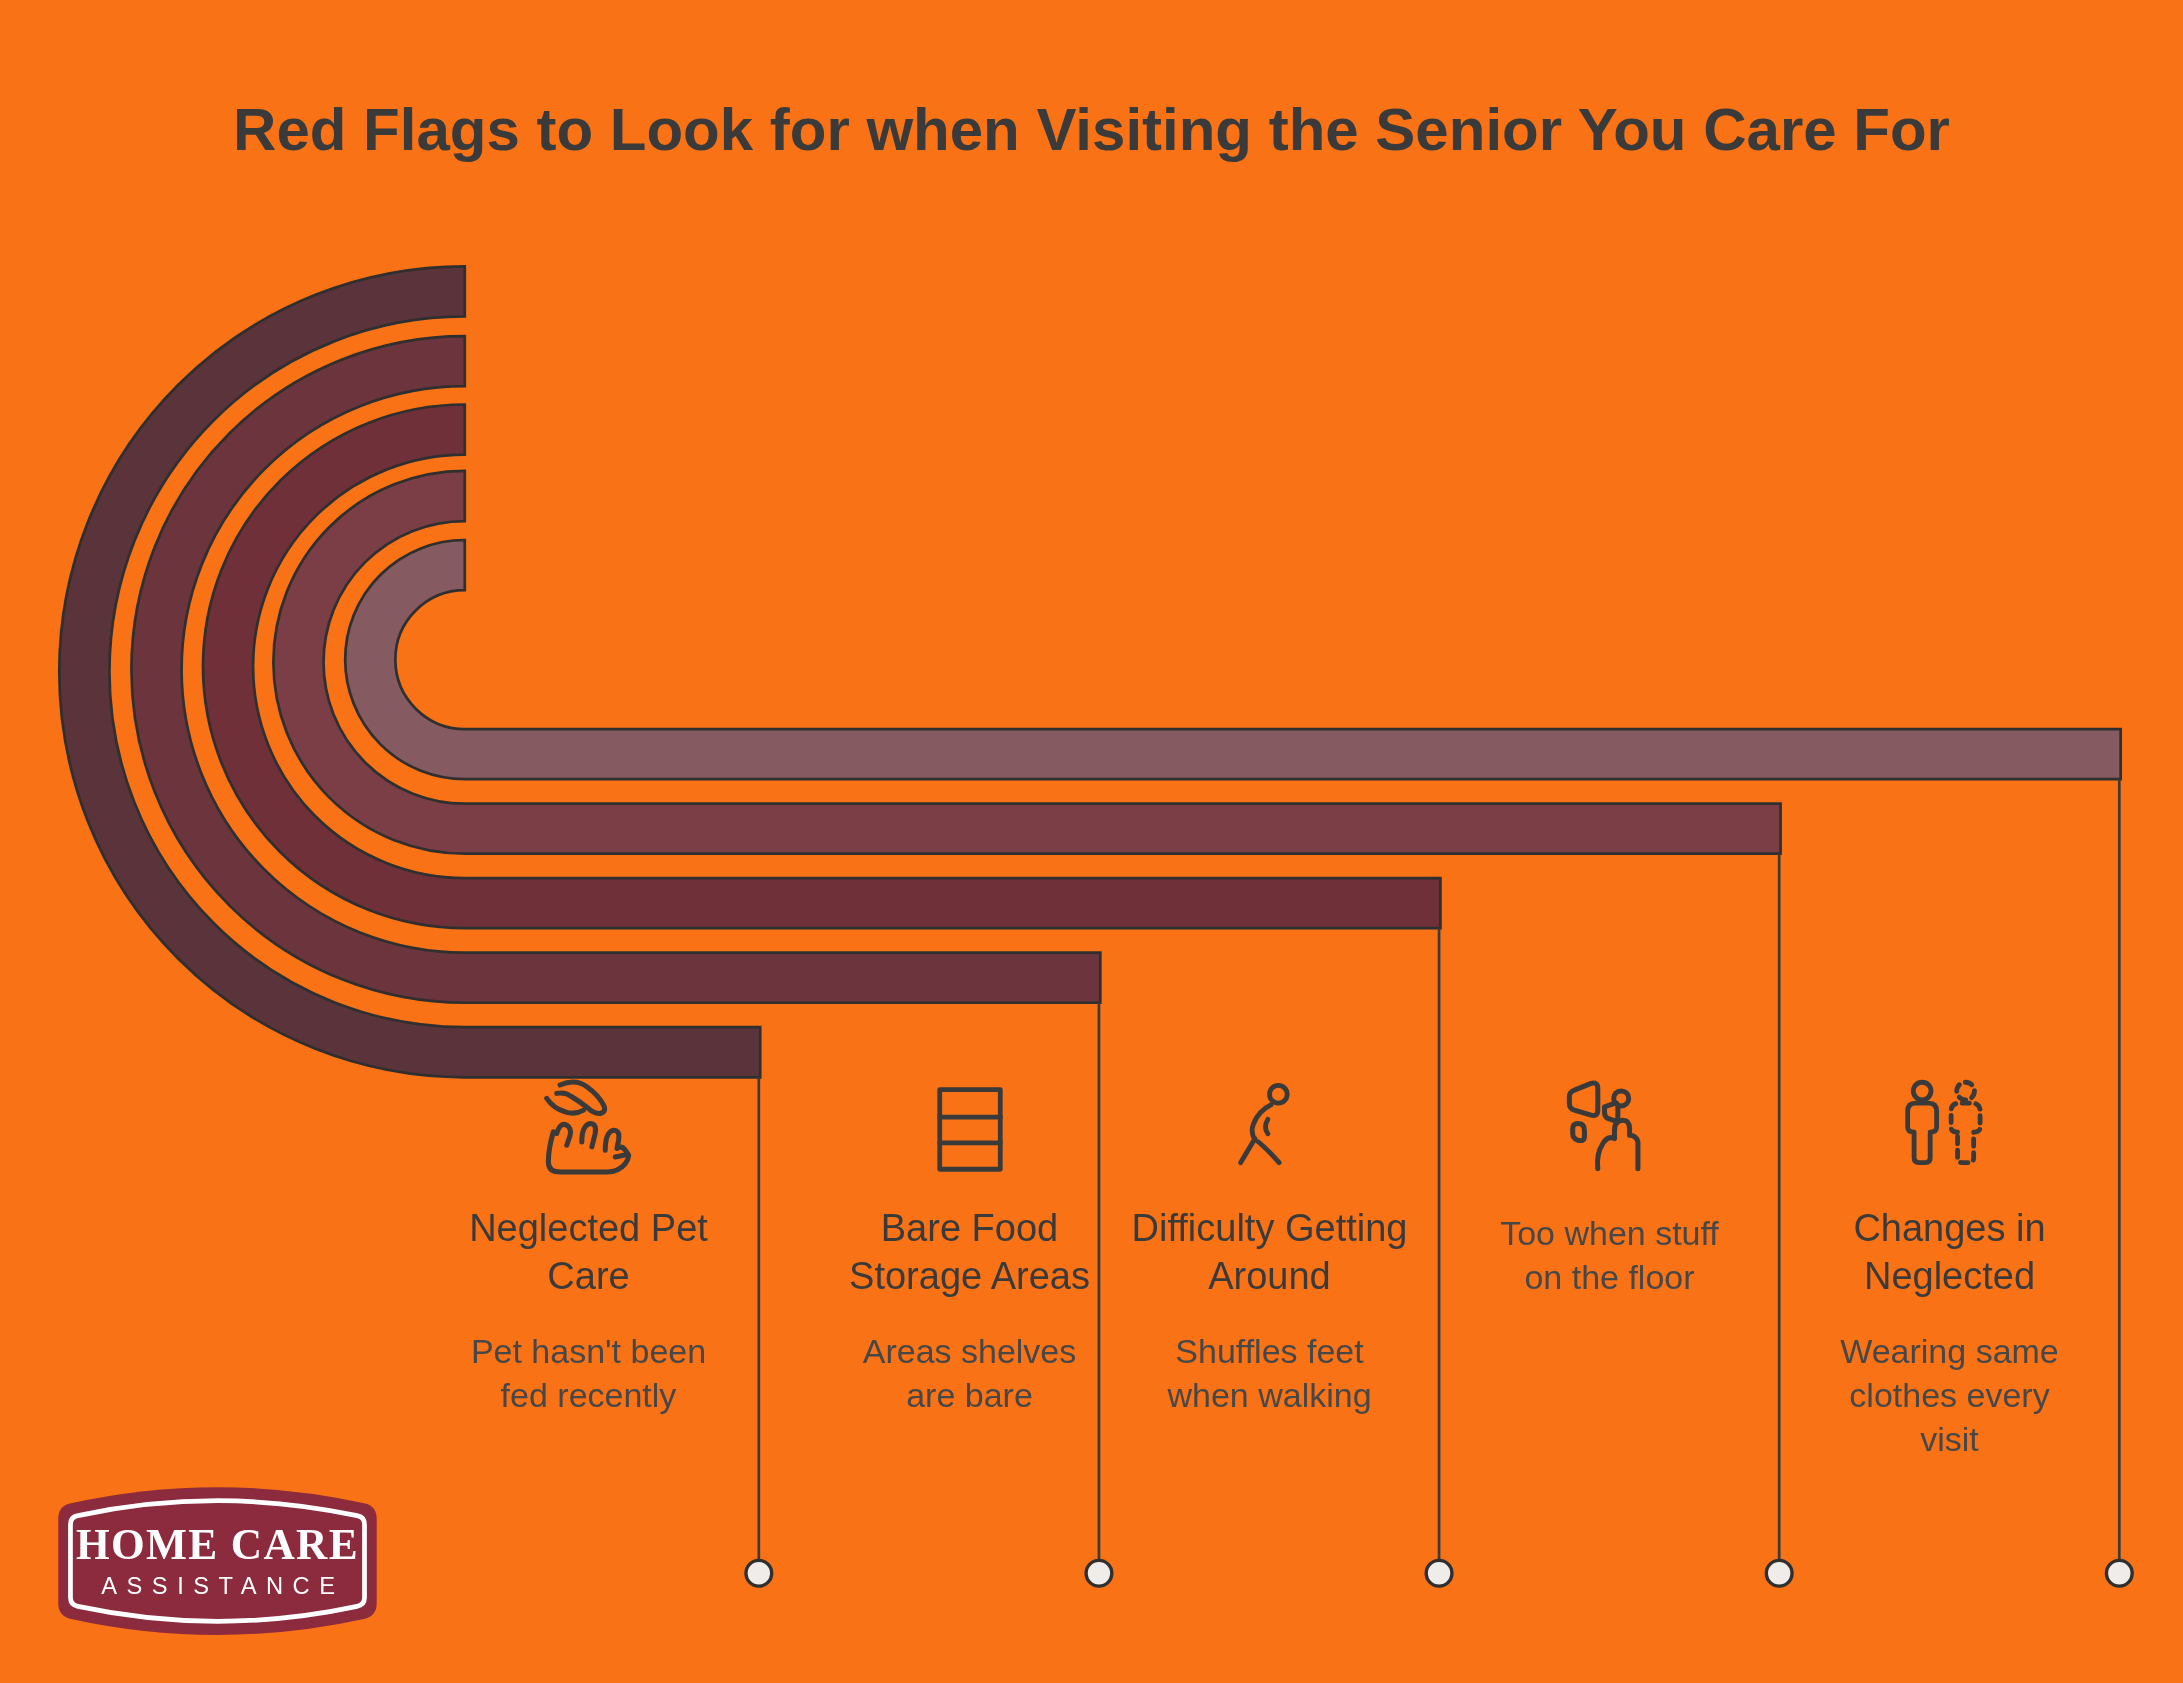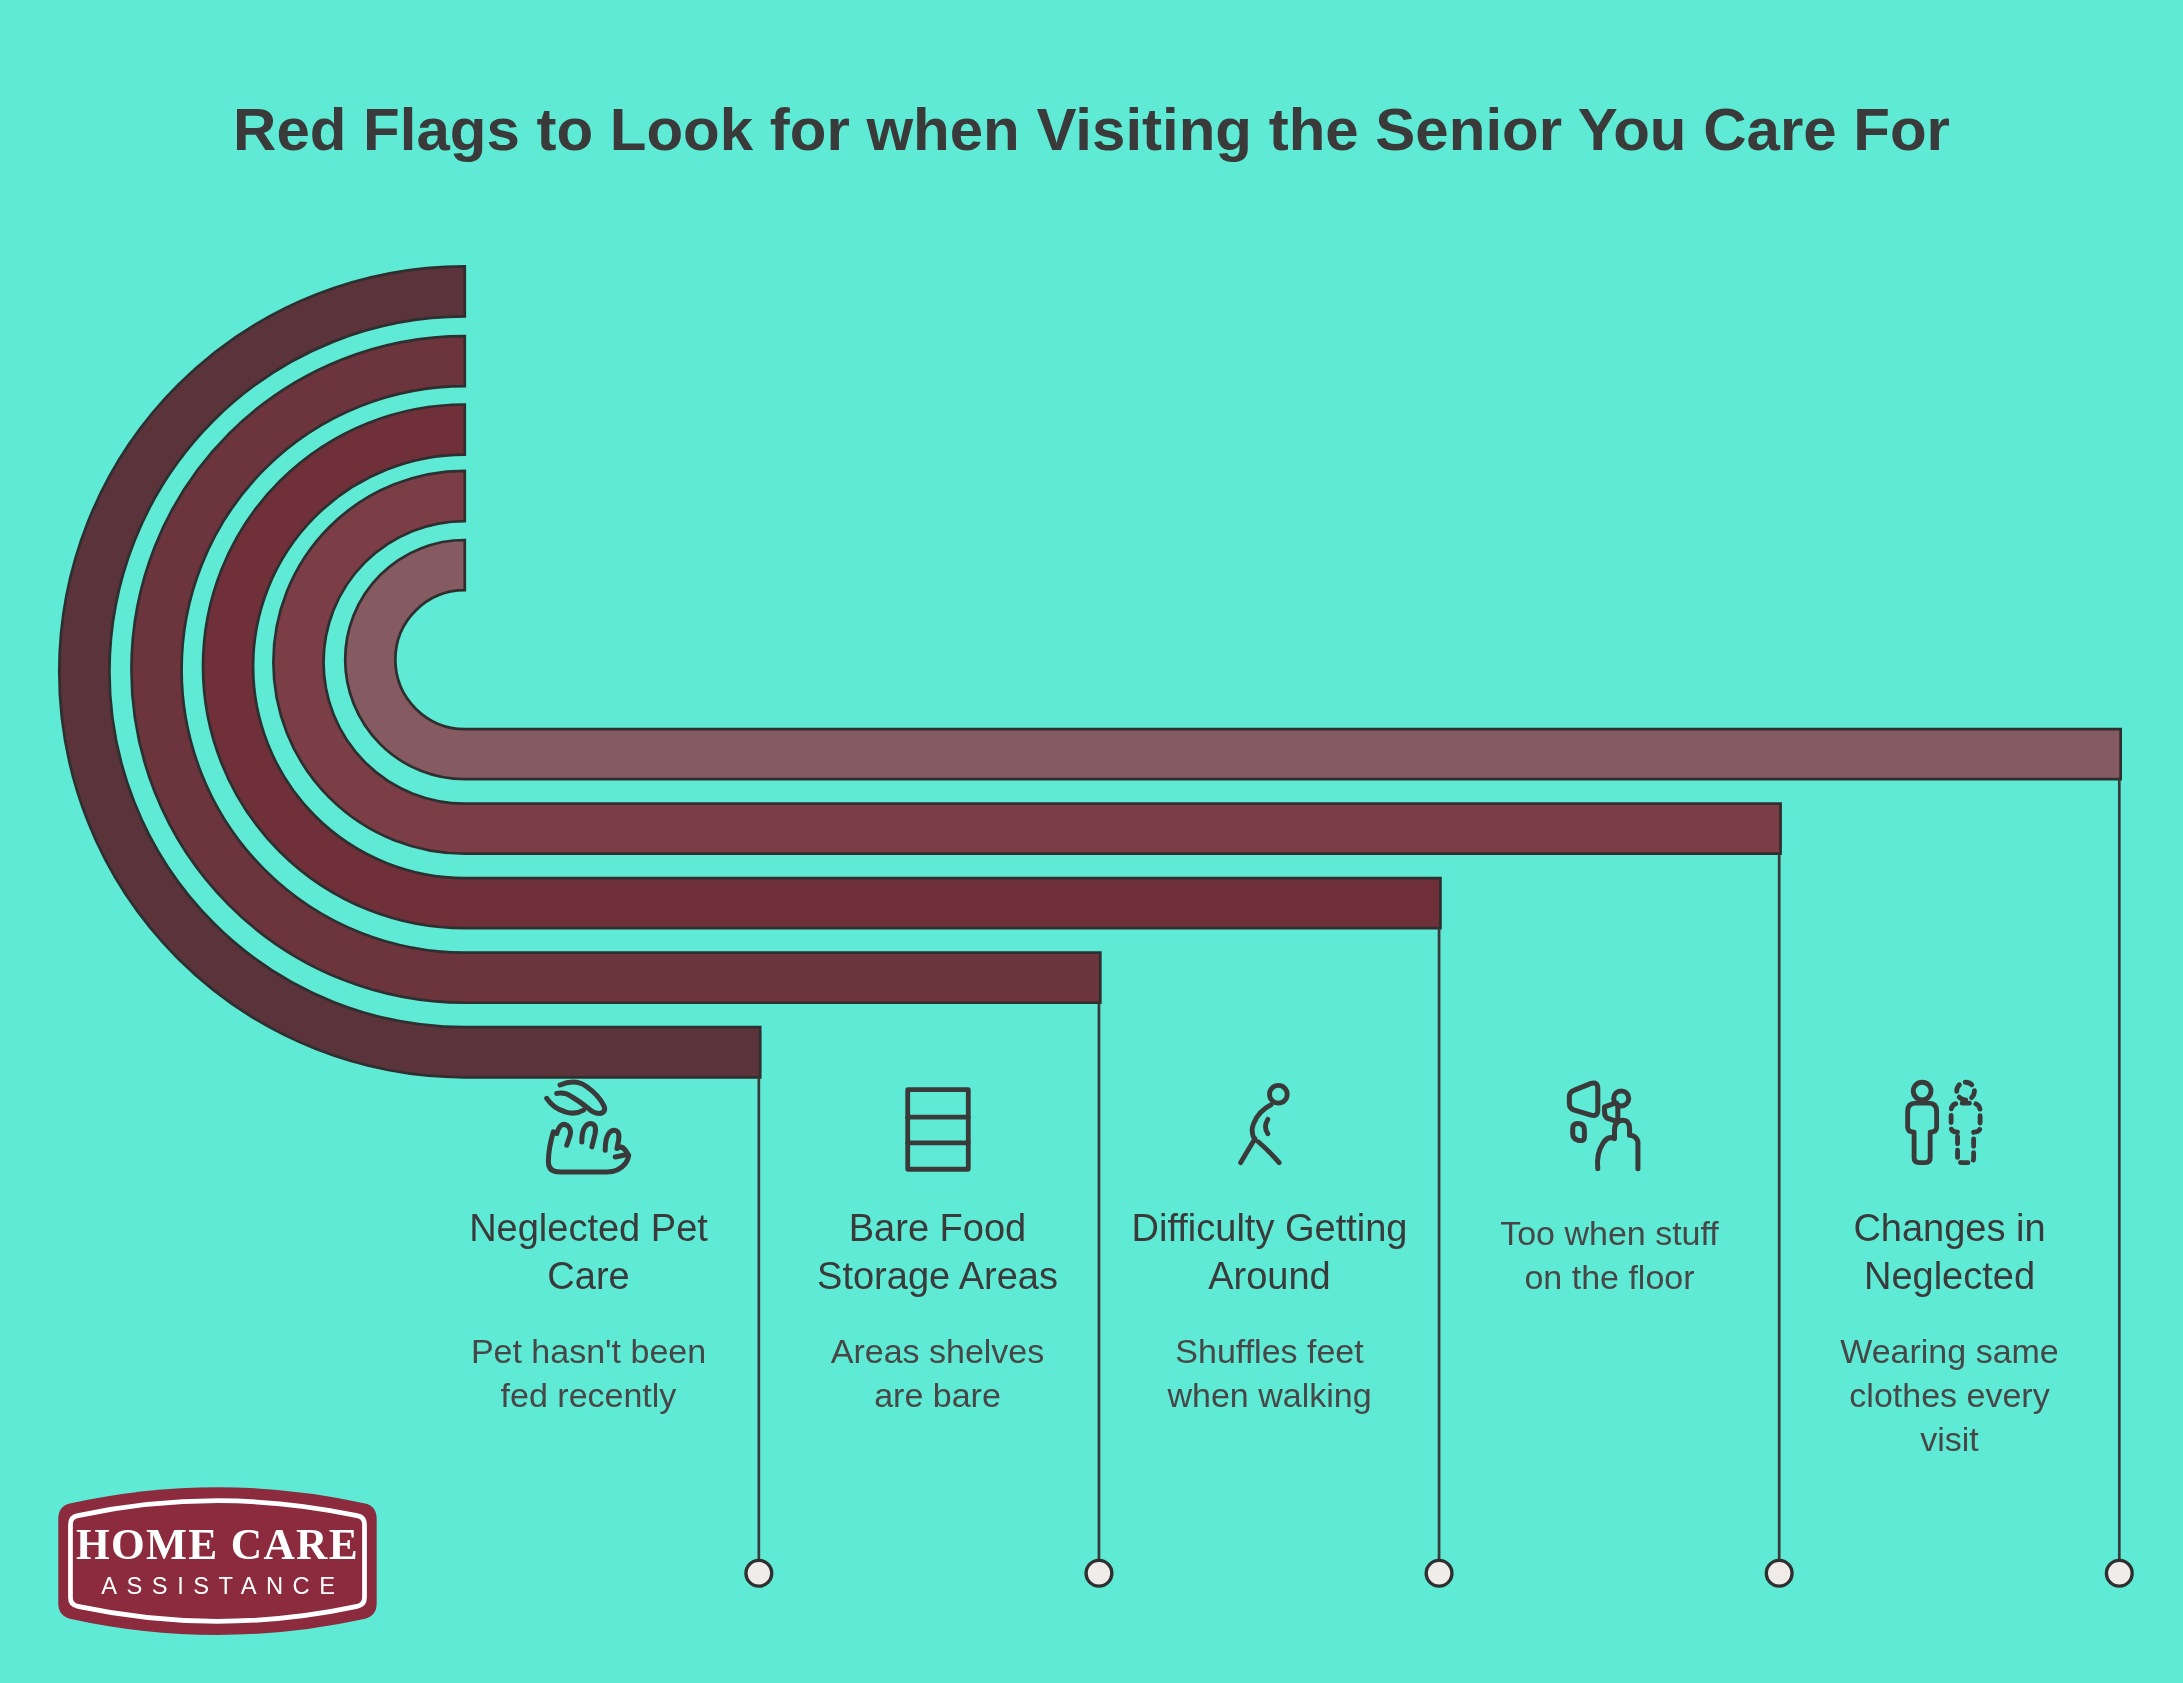--- a/index.html
+++ b/index.html
@@ -1,16 +1,16 @@
 <!DOCTYPE html>
 <html style="--ink: #3A3A3A;font-size:11px"><head>
 <meta charset="utf-8">
 <style>
   html,body{margin:0;padding:0;background:#fff;}
-  .page{position:relative;width:2183px;height:1683px;background:#5eead4;overflow:hidden;
+  .page{position:relative;width:2183px;height:1683px;background:#f97316;overflow:hidden;
         font-family:"Liberation Sans",sans-serif;color:var(--ink,#3A3A3A);}
   .page-title{position:absolute;top:95px;left:0;right:0;margin:0;text-align:center;
         font-size:60px;font-weight:bold;color:var(--ink,#3A3A3A);letter-spacing:0;}
   #diagram-svg{position:absolute;left:0;top:0;width:2183px;height:1683px;}
   .column{position:absolute;top:1065px;width:305px;text-align:center;}
   .icon-wrap{height:117px;display:flex;align-items:flex-end;justify-content:center;margin-bottom:23px;}
   .icon-svg{stroke:var(--ink,#3A3A3A);fill:none;stroke-width:3;stroke-linecap:round;stroke-linejoin:round;}
   .item-title{margin:0 auto;max-width:305px;font-size:38px;font-weight:normal;line-height:1.25;color:var(--ink,#3A3A3A);}
   .item-desc{margin:28.5px auto 0;max-width:259px;font-size:34px;line-height:1.3;color:#474747;text-align:center;}
   .brand-serif{font-family:"Liberation Serif",serif;font-weight:bold;}
@@ -58,21 +58,21 @@
         <path d="M11 34 Q8 44 8 52 Q8 58 15 58 L43 58 Q50 58 54 53 Q58 47 53 48 L48 49"></path>
         <path d="M13 35 Q15 28 19 30 Q22 32 21 36 L19 42"></path>
         <path d="M28 40 Q28 30 33 29 Q37 29 36 35 L34 43"></path>
         <path d="M42 45 Q42 34 47 33 Q51 33 50 39 L49 44 Q52 42 54 45 L56 48"></path>
       </svg>
     </div>
     <h2 class="item-title">Neglected Pet Care</h2>
     <p class="item-desc">Pet hasn't been fed recently</p>
   </div>
 
-  <div class="column" style="left:785px">
+  <div class="column" style="left:817px">
     <div class="icon-wrap">
       <svg class="icon-svg" width="102" height="102" viewBox="0 0 64 64">
         <rect x="13" y="6" width="38" height="50"></rect>
         <line x1="13" y1="23.3" x2="51" y2="23.3"></line>
         <line x1="13" y1="39.5" x2="51" y2="39.5"></line>
       </svg>
     </div>
     <h2 class="item-title">Bare Food Storage Areas</h2>
     <p class="item-desc">Areas shelves are bare</p>
   </div>

